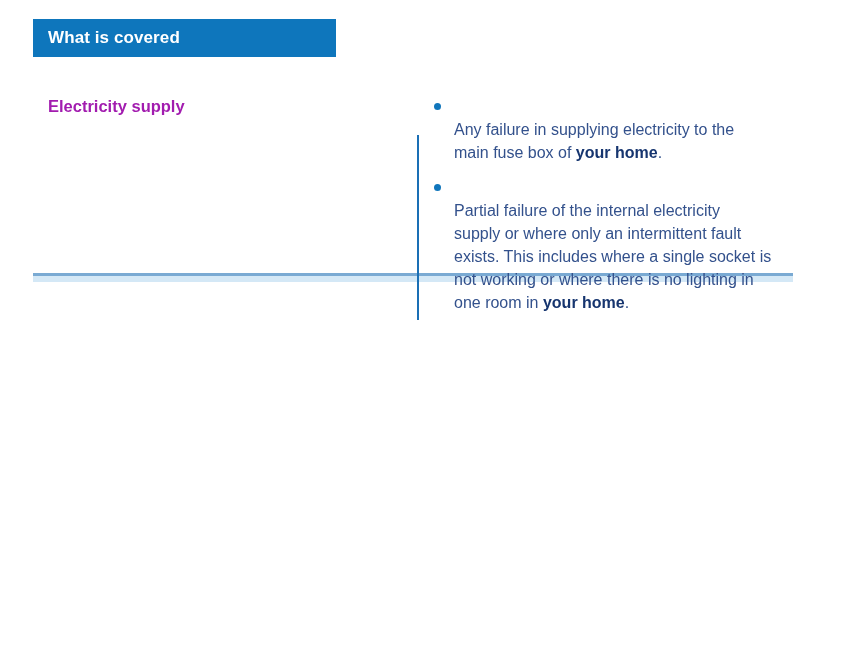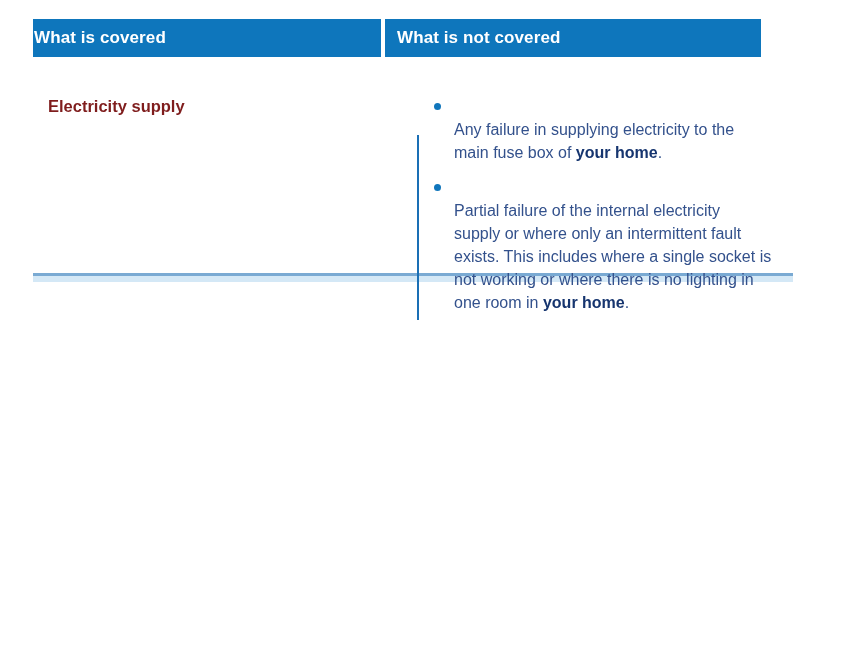--- a/index.html
+++ b/index.html
@@ -32,21 +32,21 @@
   }
   .header-cell {
     background: #0e76bc;
     color: #ffffff;
     display: flex;
     align-items: center;
     font-size: 17px;
     font-weight: bold;
     letter-spacing: 0.1px;
   }
-  .header-cell.left  { width: 348px; padding-left: 1px; }
+  .header-cell.left  { width: 303px; padding-left: 15px; }
   .header-gap        { width: 4px; background: #ffffff; }
   .header-cell.right { width: 376px; padding-left: 12px; }
 
   
   .table-body {
     position: relative;
     display: flex;
     width: 100%;
     height: 216px;
     background: #ffffff;
@@ -54,21 +54,21 @@
   .col {
     padding-top: 38px;
     color: #33518c;
     font-size: 16px;
     line-height: 23px;
   }
   .col.covered     { width: 384px; padding-left: 15px; padding-right: 10px; }
   .col.not-covered { width: 376px; padding-left: 17px; padding-right: 5px; }
 
   .section-title {
-    color: #7f1d1d;
+    color: #a21caf;
     font-weight: bold;
     font-size: 16.5px;
     line-height: 23px;
     margin-bottom: 28px;
   }
 
   ul.bullets { list-style: none; }
   .col.covered ul.bullets { margin-left: 7px; }
 
   ul.bullets li {
@@ -109,23 +109,20 @@
 
 <div class="page">
 
   <div class="coverage-table">
 
     <div class="table-header">
       <div class="header-cell left">
         <span>What is covered</span>
       </div>
       <div class="header-gap"></div>
-      <div class="header-cell right">
-        <span>What is not covered</span>
-      </div>
     </div>
 
     <div class="table-body">
 
       <div class="col covered">
         <div class="section-title">Electricity supply</div>
       </div>
 
       <div class="col not-covered">
         <ul class="bullets">

